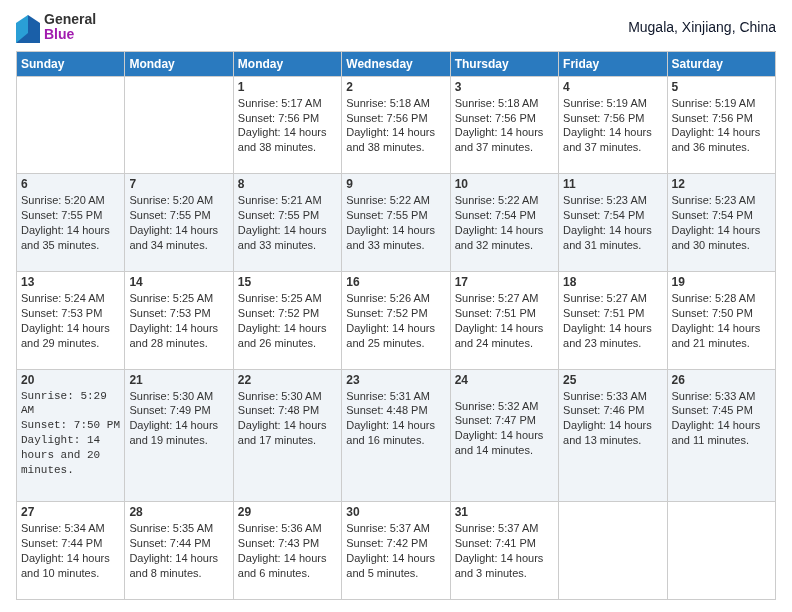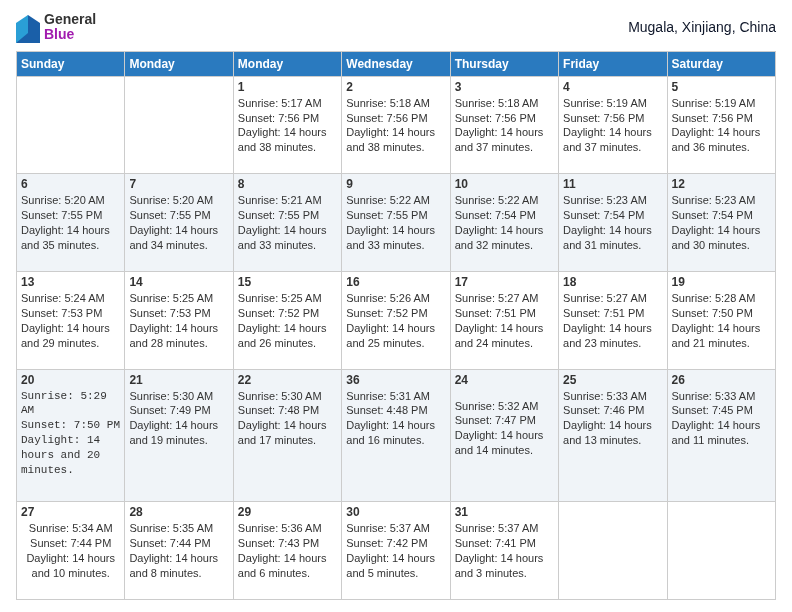--- a/index.html
+++ b/index.html
@@ -276,21 +276,21 @@
 Sunset: 7:49 PM
 Daylight: 14 hours and 19 minutes.</div>
           </td>
           <td>
             <div class="cell-date">22</div>
             <div class="cell-info" style="white-space: pre-line;">Sunrise: 5:30 AM
 Sunset: 7:48 PM
 Daylight: 14 hours and 17 minutes.</div>
           </td>
           <td>
-            <div class="cell-date">36</div>
+            <div class="cell-date">23</div>
             <div class="cell-info" style="white-space: pre-line;">Sunrise: 5:31 AM
 Sunset: 4:48 PM
 Daylight: 14 hours and 16 minutes.</div>
           </td>
           <td>
             <div class="cell-date">24</div>
             <div class="cell-info" style="white-space: pre-line; margin-top: 12px;">Sunrise: 5:32 AM
 Sunset: 7:47 PM
 Daylight: 14 hours and 14 minutes.</div>
           </td>
@@ -303,21 +303,21 @@
           <td>
             <div class="cell-date">26</div>
             <div class="cell-info" style="white-space: pre-line;">Sunrise: 5:33 AM
 Sunset: 7:45 PM
 Daylight: 14 hours and 11 minutes.</div>
           </td>
         </tr>
         <tr>
           <td>
             <div class="cell-date">27</div>
-            <div class="cell-info" style="white-space: pre-line; text-align: center;">Sunrise: 5:34 AM
+            <div class="cell-info" style="white-space: pre-line;">Sunrise: 5:34 AM
 Sunset: 7:44 PM
 Daylight: 14 hours and 10 minutes.</div>
           </td>
           <td>
             <div class="cell-date">28</div>
             <div class="cell-info" style="white-space: pre-line;">Sunrise: 5:35 AM
 Sunset: 7:44 PM
 Daylight: 14 hours and 8 minutes.</div>
           </td>
           <td>

